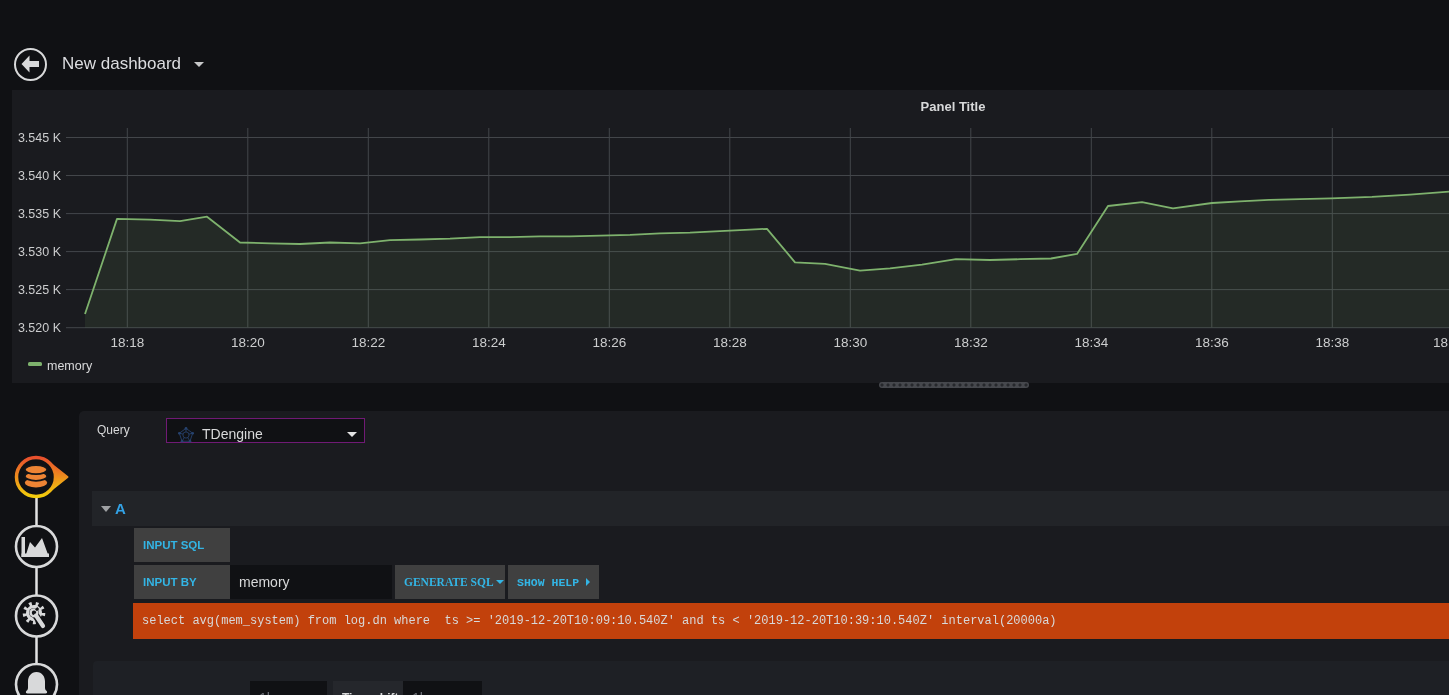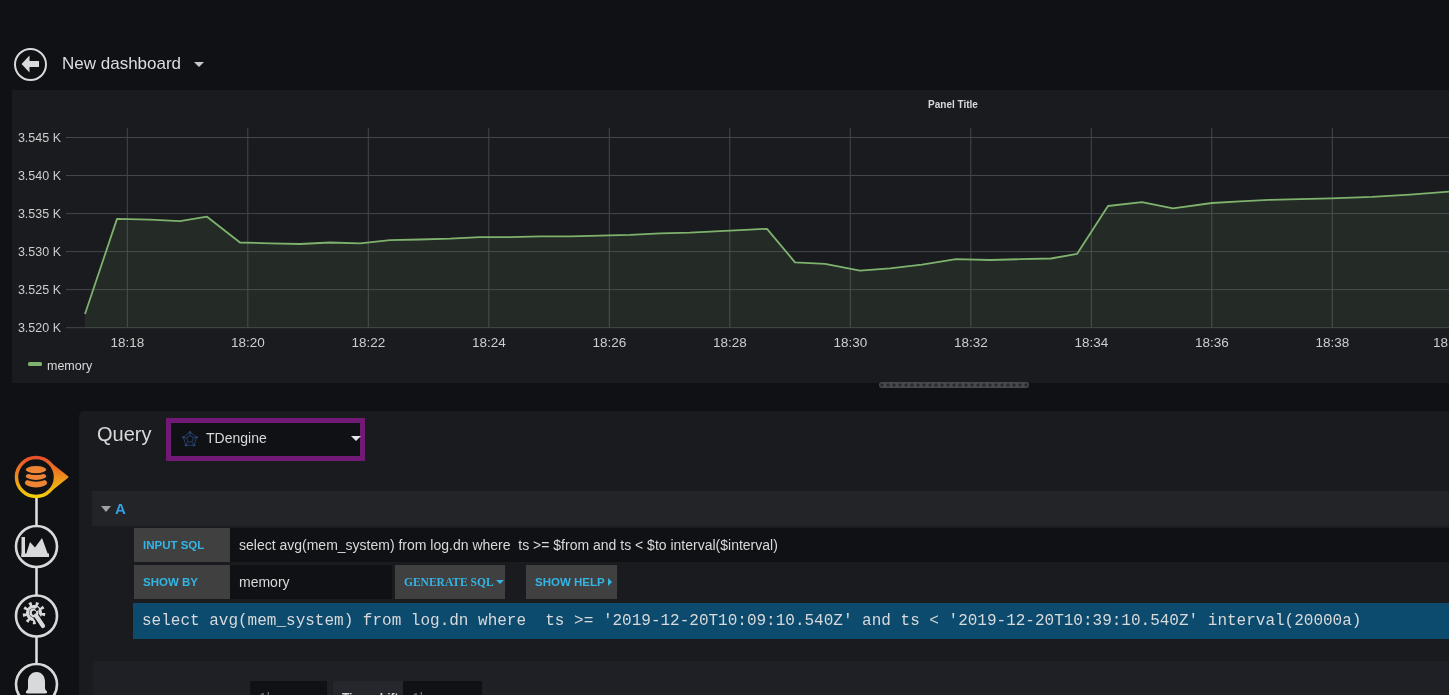--- a/index.html
+++ b/index.html
@@ -20,21 +20,21 @@
 
   <div class="abs" style="left:14px; top:8px; width:33px; height:33px; border:2.5px solid #d8d9da; border-radius:50%;">
     <svg width="28" height="28" viewBox="0 0 28 28" style="position:absolute;left:0;top:0">
       <path d="M13.5 5.5 L5.5 14 L13.5 22.5 L13.5 17 L23 17 L23 11 L13.5 11 Z" fill="#d8d9da"></path>
     </svg>
   </div>
   <div class="abs" style="left:62px; top:14px; font-size:17px; font-weight:500; color:#dcdde0;">New dashboard</div>
   <div class="abs" style="left:194px; top:22px; width:0; height:0; border-left:5px solid transparent; border-right:5px solid transparent; border-top:5px solid #c7c8c9;"></div>
 
   <div class="abs" style="left:12px; top:50px; width:1437px; height:293px; background:#1a1b1f;"></div>
-  <div class="abs" style="left:953px; top:59px; transform:translateX(-50%); font-size:10px; font-weight:bold; color:#d8d9da;">Panel Title</div>
+  <div class="abs" style="left:953px; top:59px; transform:translateX(-50%); font-size:13px; font-weight:bold; color:#d8d9da;">Panel Title</div>
 
   <svg class="abs" style="left:0; top:50px;" width="1449" height="293" viewBox="0 0 1449 293">
 
     <g stroke="#43464a" stroke-width="1">
       <line x1="66" y1="47.5" x2="1449" y2="47.5"></line>
       <line x1="66" y1="85.5" x2="1449" y2="85.5"></line>
       <line x1="66" y1="123.6" x2="1449" y2="123.6"></line>
       <line x1="66" y1="161.6" x2="1449" y2="161.6"></line>
       <line x1="66" y1="199.6" x2="1449" y2="199.6"></line>
       <line x1="66" y1="237.7" x2="1449" y2="237.7"></line>
@@ -122,23 +122,23 @@
       <line x1="36" y1="575.5" x2="43" y2="586" stroke="#d8d9da" stroke-width="4.2" stroke-linecap="round"></line>
     </g>
 
     <circle cx="36.5" cy="644.5" r="20.5" fill="#101114" stroke="#d8d9da" stroke-width="2.6"></circle>
     <path d="M36.5 632 C 31 632 28 636.5 28 641.5 L28 648 C28 650 26.5 650.5 26 651.5 C25.6 652.5 26.2 653.5 27.5 653.5 L45.5 653.5 C46.8 653.5 47.4 652.5 47 651.5 C46.5 650.5 45 650 45 648 L45 641.5 C45 636.5 42 632 36.5 632 Z" fill="#d8d9da"></path>
     <path d="M32 656 L41 656 A4.5 4.5 0 0 1 32 656 Z" fill="#d8d9da"></path>
   </svg>
 
   <div class="abs" style="left:79px; top:371px; width:1370px; height:324px; background:#1a1b1f; border-top-left-radius:5px;"></div>
 
-  <div class="abs" style="left:97px; top:383px; font-size:20px; font-weight:500; color:#d8d9da;">Query</div>
+  <div class="abs" style="left:97px; top:383px; font-size:12px; font-weight:500; color:#d8d9da;">Query</div>
 
-  <div class="abs" style="left:166px; top:378px; width:199px; height:43px; background:#101114; border:5px solid #701a75;">
+  <div class="abs" style="left:166px; top:378px; width:199px; height:25px; background:#101114; border:1px solid #701a75;">
     <svg width="16" height="16" viewBox="0 0 18 18" style="position:absolute;left:11px;top:8px">
       <g stroke="#26426e" stroke-width="1" fill="none">
         <polygon points="9,1.5 16.5,7 13.5,16 4.5,16 1.5,7"></polygon>
         <circle cx="9" cy="9" r="3.5"></circle>
         <line x1="9" y1="1.5" x2="9" y2="5.5"></line>
         <line x1="16.5" y1="7" x2="12.3" y2="8"></line>
         <line x1="13.5" y1="16" x2="11" y2="12"></line>
         <line x1="4.5" y1="16" x2="7" y2="12"></line>
         <line x1="1.5" y1="7" x2="5.7" y2="8"></line>
       </g>
@@ -153,27 +153,26 @@
     <span style="position:absolute;left:35px;top:7px;font-size:14px;color:#d8d9da;">TDengine</span>
     <div style="position:absolute;left:180px;top:13px;width:0;height:0;border-left:5px solid transparent;border-right:5px solid transparent;border-top:5.5px solid #e3e3e3;"></div>
   </div>
 
   <div class="abs" style="left:92px; top:451px; width:1357px; height:35px; background:#222428;">
     <div style="position:absolute;left:9px;top:15px;width:0;height:0;border-left:5.5px solid transparent;border-right:5.5px solid transparent;border-top:6.5px solid #9fa1a4;"></div>
     <span style="position:absolute;left:23px;top:9px;font-size:15px;font-weight:bold;color:#33a2e5;">A</span>
   </div>
 
   <div class="abs lbl" style="left:134px; top:488px; width:96px; height:34px; padding-left:9px;">INPUT SQL</div>
-  <div class="abs inp" style="left:230px; top:488px; width:1219px; height:34px; padding-left:9px;">select avg(mem_system) from log.dn where&nbsp; ts &gt;= $from and ts &lt; $to interval($interval)</div>
 
-  <div class="abs lbl" style="left:134px; top:525px; width:96px; height:34px; padding-left:9px;">SHOW BY</div>
+  <div class="abs lbl" style="left:134px; top:525px; width:96px; height:34px; padding-left:9px;">INPUT BY</div>
   <div class="abs inp" style="left:230px; top:525px; width:162px; height:34px; padding-left:9px;">memory</div>
   <div class="abs lbl" style="left:395px; top:525px; width:110px; height:34px; padding-left:9px;font-family:Liberation Serif, serif;">GENERATE SQL&nbsp;<span style="display:inline-block;width:0;height:0;border-left:4px solid transparent;border-right:4px solid transparent;border-top:4px solid #33b5e5;"></span></div>
-  <div class="abs lbl" style="left:526px; top:525px; width:91px; height:34px; padding-left:9px;">SHOW HELP&nbsp;<span style="display:inline-block;width:0;height:0;border-top:4px solid transparent;border-bottom:4px solid transparent;border-left:4px solid #33b5e5;"></span></div>
+  <div class="abs lbl" style="left:508px; top:525px; width:91px; height:34px; padding-left:9px;font-family:Liberation Mono, monospace;">SHOW HELP&nbsp;<span style="display:inline-block;width:0;height:0;border-top:4px solid transparent;border-bottom:4px solid transparent;border-left:4px solid #33b5e5;"></span></div>
 
-  <div class="abs" style="left:133px; top:563px; width:1316px; height:36px; background:#0c4a6e; color:#d8d9da; font-family:'Liberation Mono', monospace; font-size:16px; display:flex; align-items:center; padding-left:9px;">select avg(mem_system) from log.dn where&nbsp; ts &gt;= '2019-12-20T10:09:10.540Z' and ts &lt; '2019-12-20T10:39:10.540Z' interval(20000a)</div>
+  <div class="abs" style="left:133px; top:563px; width:1316px; height:36px; background:#c2410c; color:#d8d9da; font-family:'Liberation Mono', monospace; font-size:12px; display:flex; align-items:center; padding-left:9px;">select avg(mem_system) from log.dn where&nbsp; ts &gt;= '2019-12-20T10:09:10.540Z' and ts &lt; '2019-12-20T10:39:10.540Z' interval(20000a)</div>
 
   <div class="abs" style="left:93px; top:621px; width:1356px; height:74px; background:#1e2025; border-top-left-radius:4px;"></div>
   <div class="abs inp" style="left:250px; top:641px; width:77px; height:34px; padding-left:9px; color:#6e7178;">1h</div>
   <div class="abs whitelbl" style="left:333px; top:641px; width:70px; height:34px; padding-left:9px;">Time shift</div>
   <div class="abs inp" style="left:403px; top:641px; width:79px; height:34px; padding-left:9px; color:#6e7178;">1h</div>
 
 </div>
 
 </body></html>

